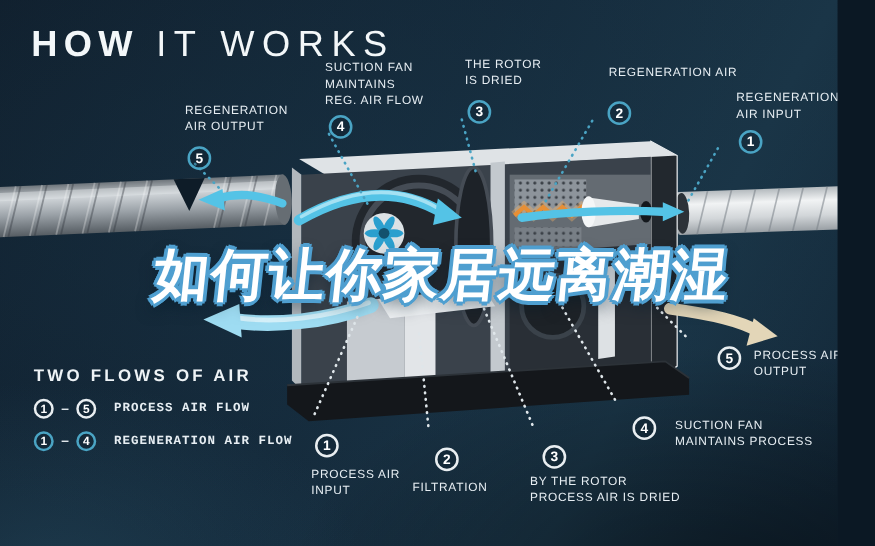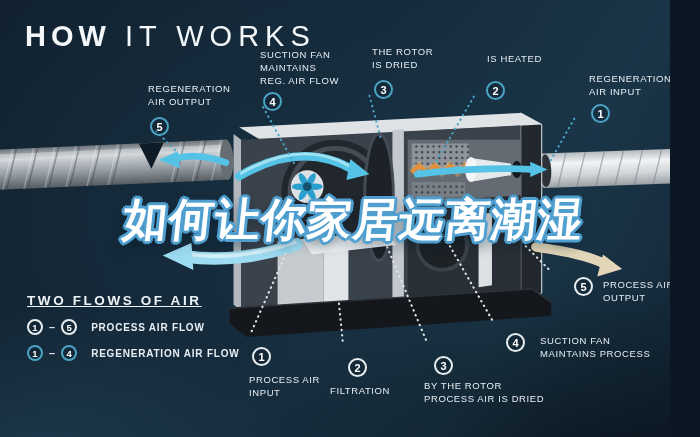--- a/index.html
+++ b/index.html
@@ -33,24 +33,24 @@
   .cn-title{
     position:absolute;left:353px;top:190px;transform:translateX(-50%) skewX(-6deg);
     font-size:45px;font-weight:700;color:#ffffff;white-space:nowrap;letter-spacing:1px;
     font-family:"DejaVu Sans",sans-serif;
     text-shadow:
       -3px 0 0 #4f9fd0, 3px 0 0 #4f9fd0, 0 -3px 0 #4f9fd0, 0 3px 0 #4f9fd0,
       -2px -2px 0 #4f9fd0, 2px -2px 0 #4f9fd0, -2px 2px 0 #4f9fd0, 2px 2px 0 #4f9fd0,
       0 6px 12px rgba(2,24,40,.65);
   }
   .legend{position:absolute;left:27px;top:293px;}
-  .legend-title{font-size:13.5px;font-weight:700;letter-spacing:2.6px;color:#eef3f6;margin-bottom:11px;white-space:nowrap;text-decoration:underline;}
+  .legend-title{font-size:13.5px;font-weight:700;letter-spacing:2.6px;color:#eef3f6;margin-bottom:11px;white-space:nowrap;}
   .legend-row{display:flex;align-items:center;gap:6px;margin-bottom:10px;}
   .legend-dash{color:#dfe6ea;font-weight:700;font-size:11px;line-height:1;}
-  .legend-label{margin-left:8px;font-size:10px;font-weight:700;letter-spacing:.8px;color:#e7eef3;white-space:nowrap;}
+  .legend-label{margin-left:8px;font-size:10px;font-weight:700;letter-spacing:.8px;color:#e7eef3;white-space:nowrap;font-family:Liberation Mono, monospace;}
 </style>
 </head>
 <body>
 
 <div class="stage">
 
   <svg class="illustration" viewBox="0 0 700 437">
     <defs>
       <linearGradient id="pipeGrad" x1="0" y1="0" x2="0" y2="1">
         <stop offset="0" stop-color="#6e757b"></stop>
@@ -212,21 +212,21 @@
   <div>
     <div class="callout-text" style="left:372px;top:46px">
       <div>THE ROTOR</div>
       <div>IS DRIED</div>
     </div>
     <div class="num-circle teal" style="left:374px;top:80px">3</div>
   </div>
 
   <div>
     <div class="callout-text" style="left:487px;top:53px">
-      <div>IS HEATED</div>
+      <div>REGENERATION AIR</div>
     </div>
     <div class="num-circle teal" style="left:486px;top:81px">2</div>
   </div>
 
   <div>
     <div class="callout-text" style="left:589px;top:73px">
       <div>REGENERATION</div>
       <div>AIR INPUT</div>
     </div>
     <div class="num-circle teal" style="left:591px;top:104px">1</div>

